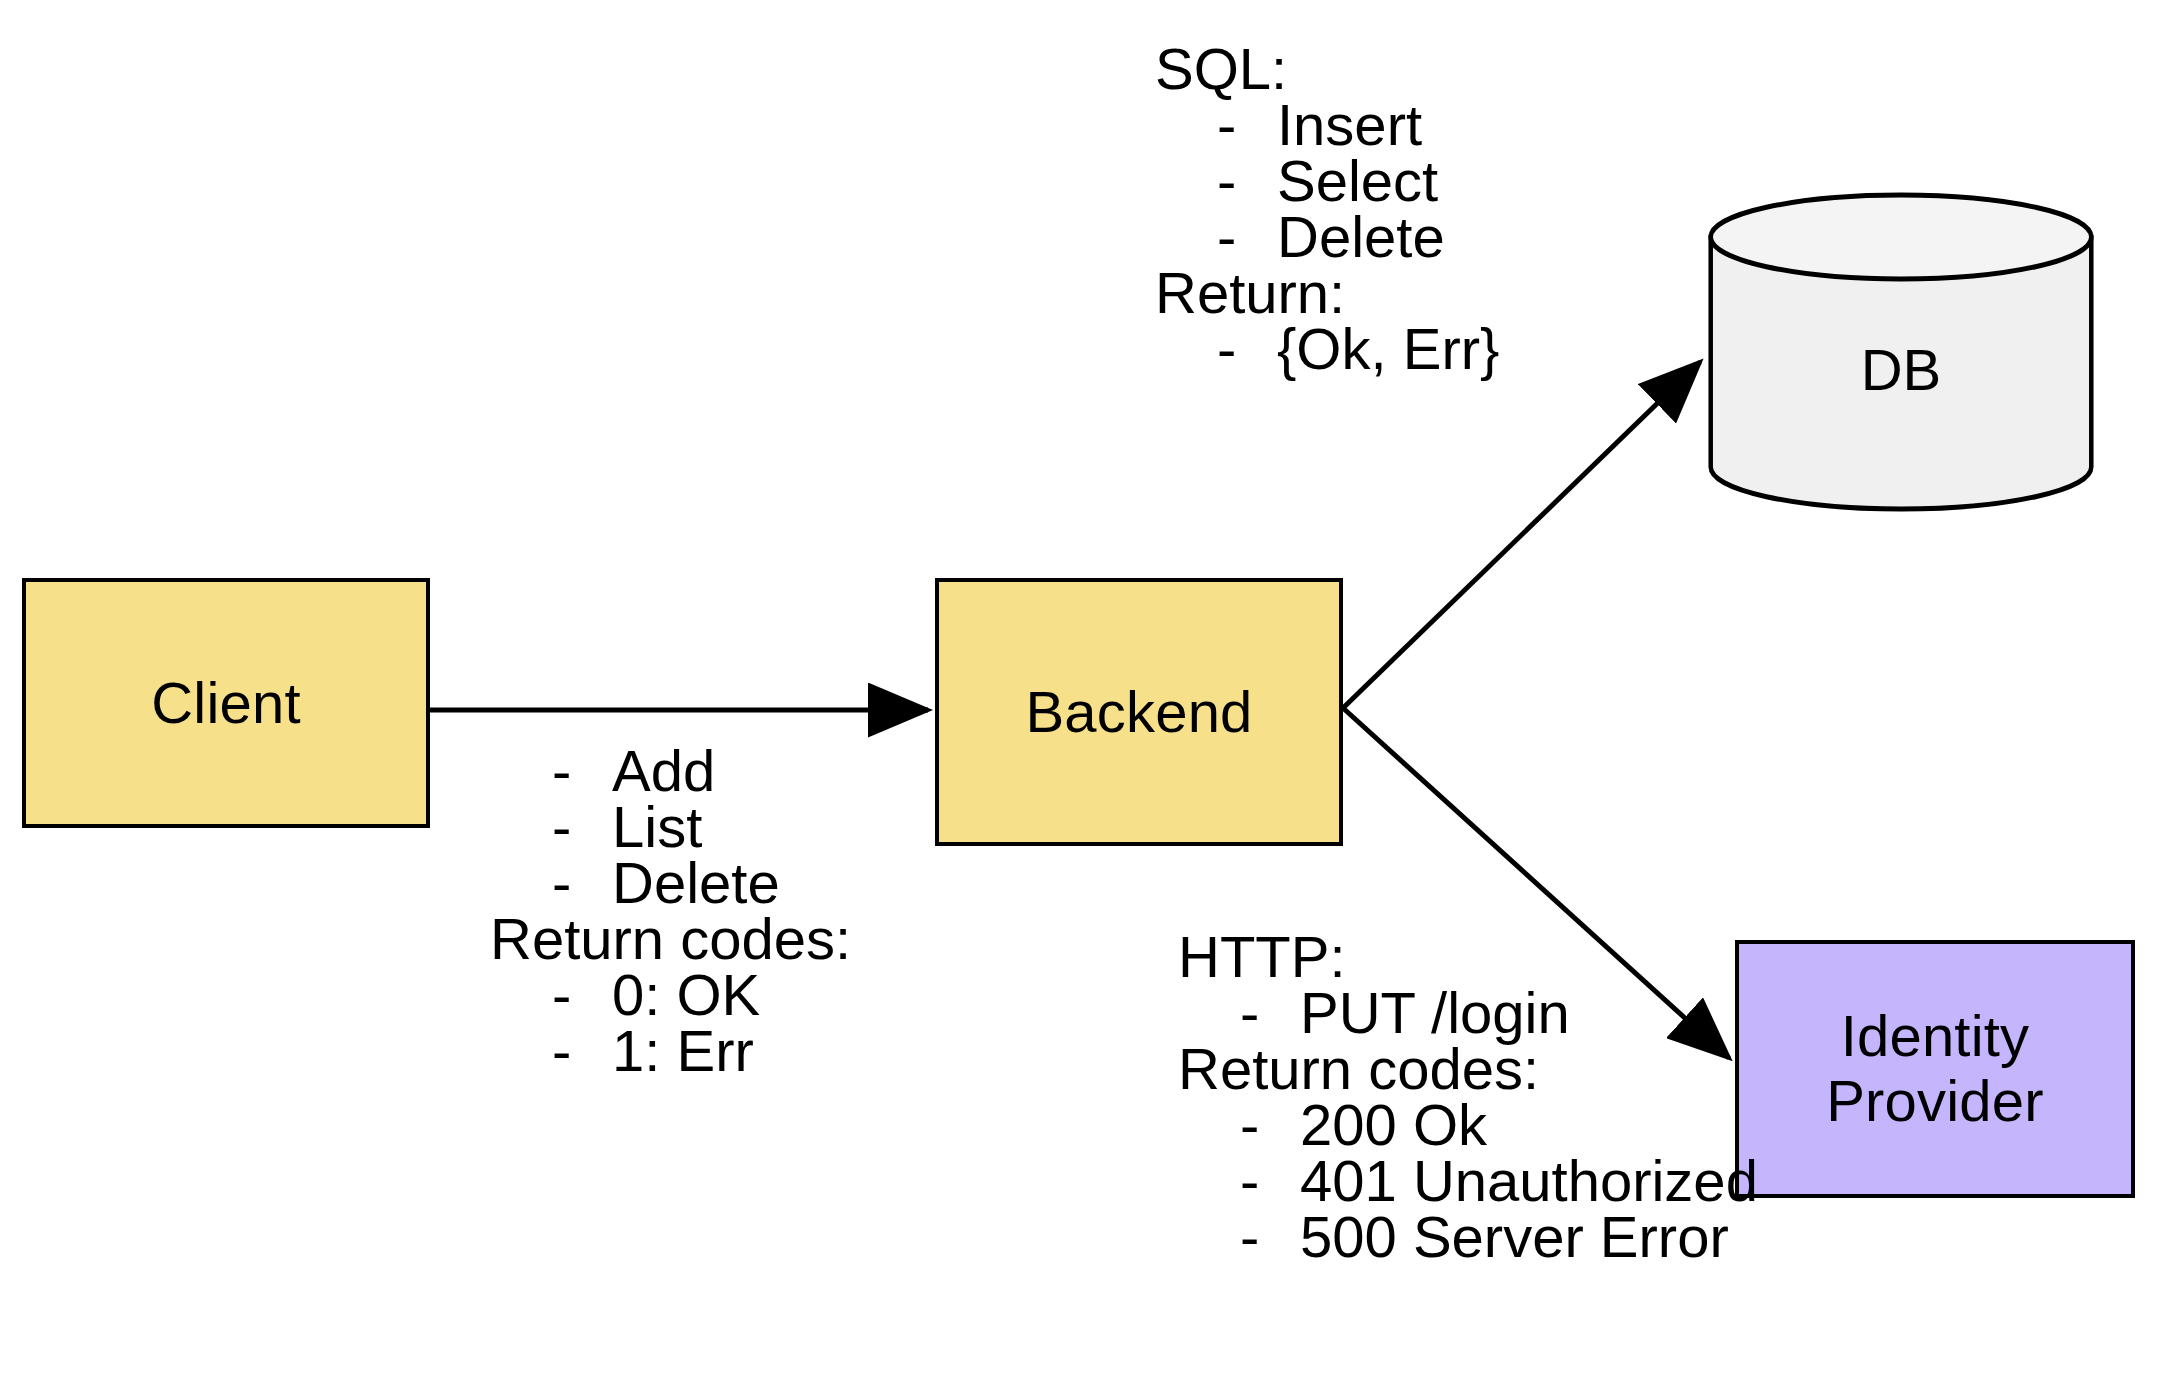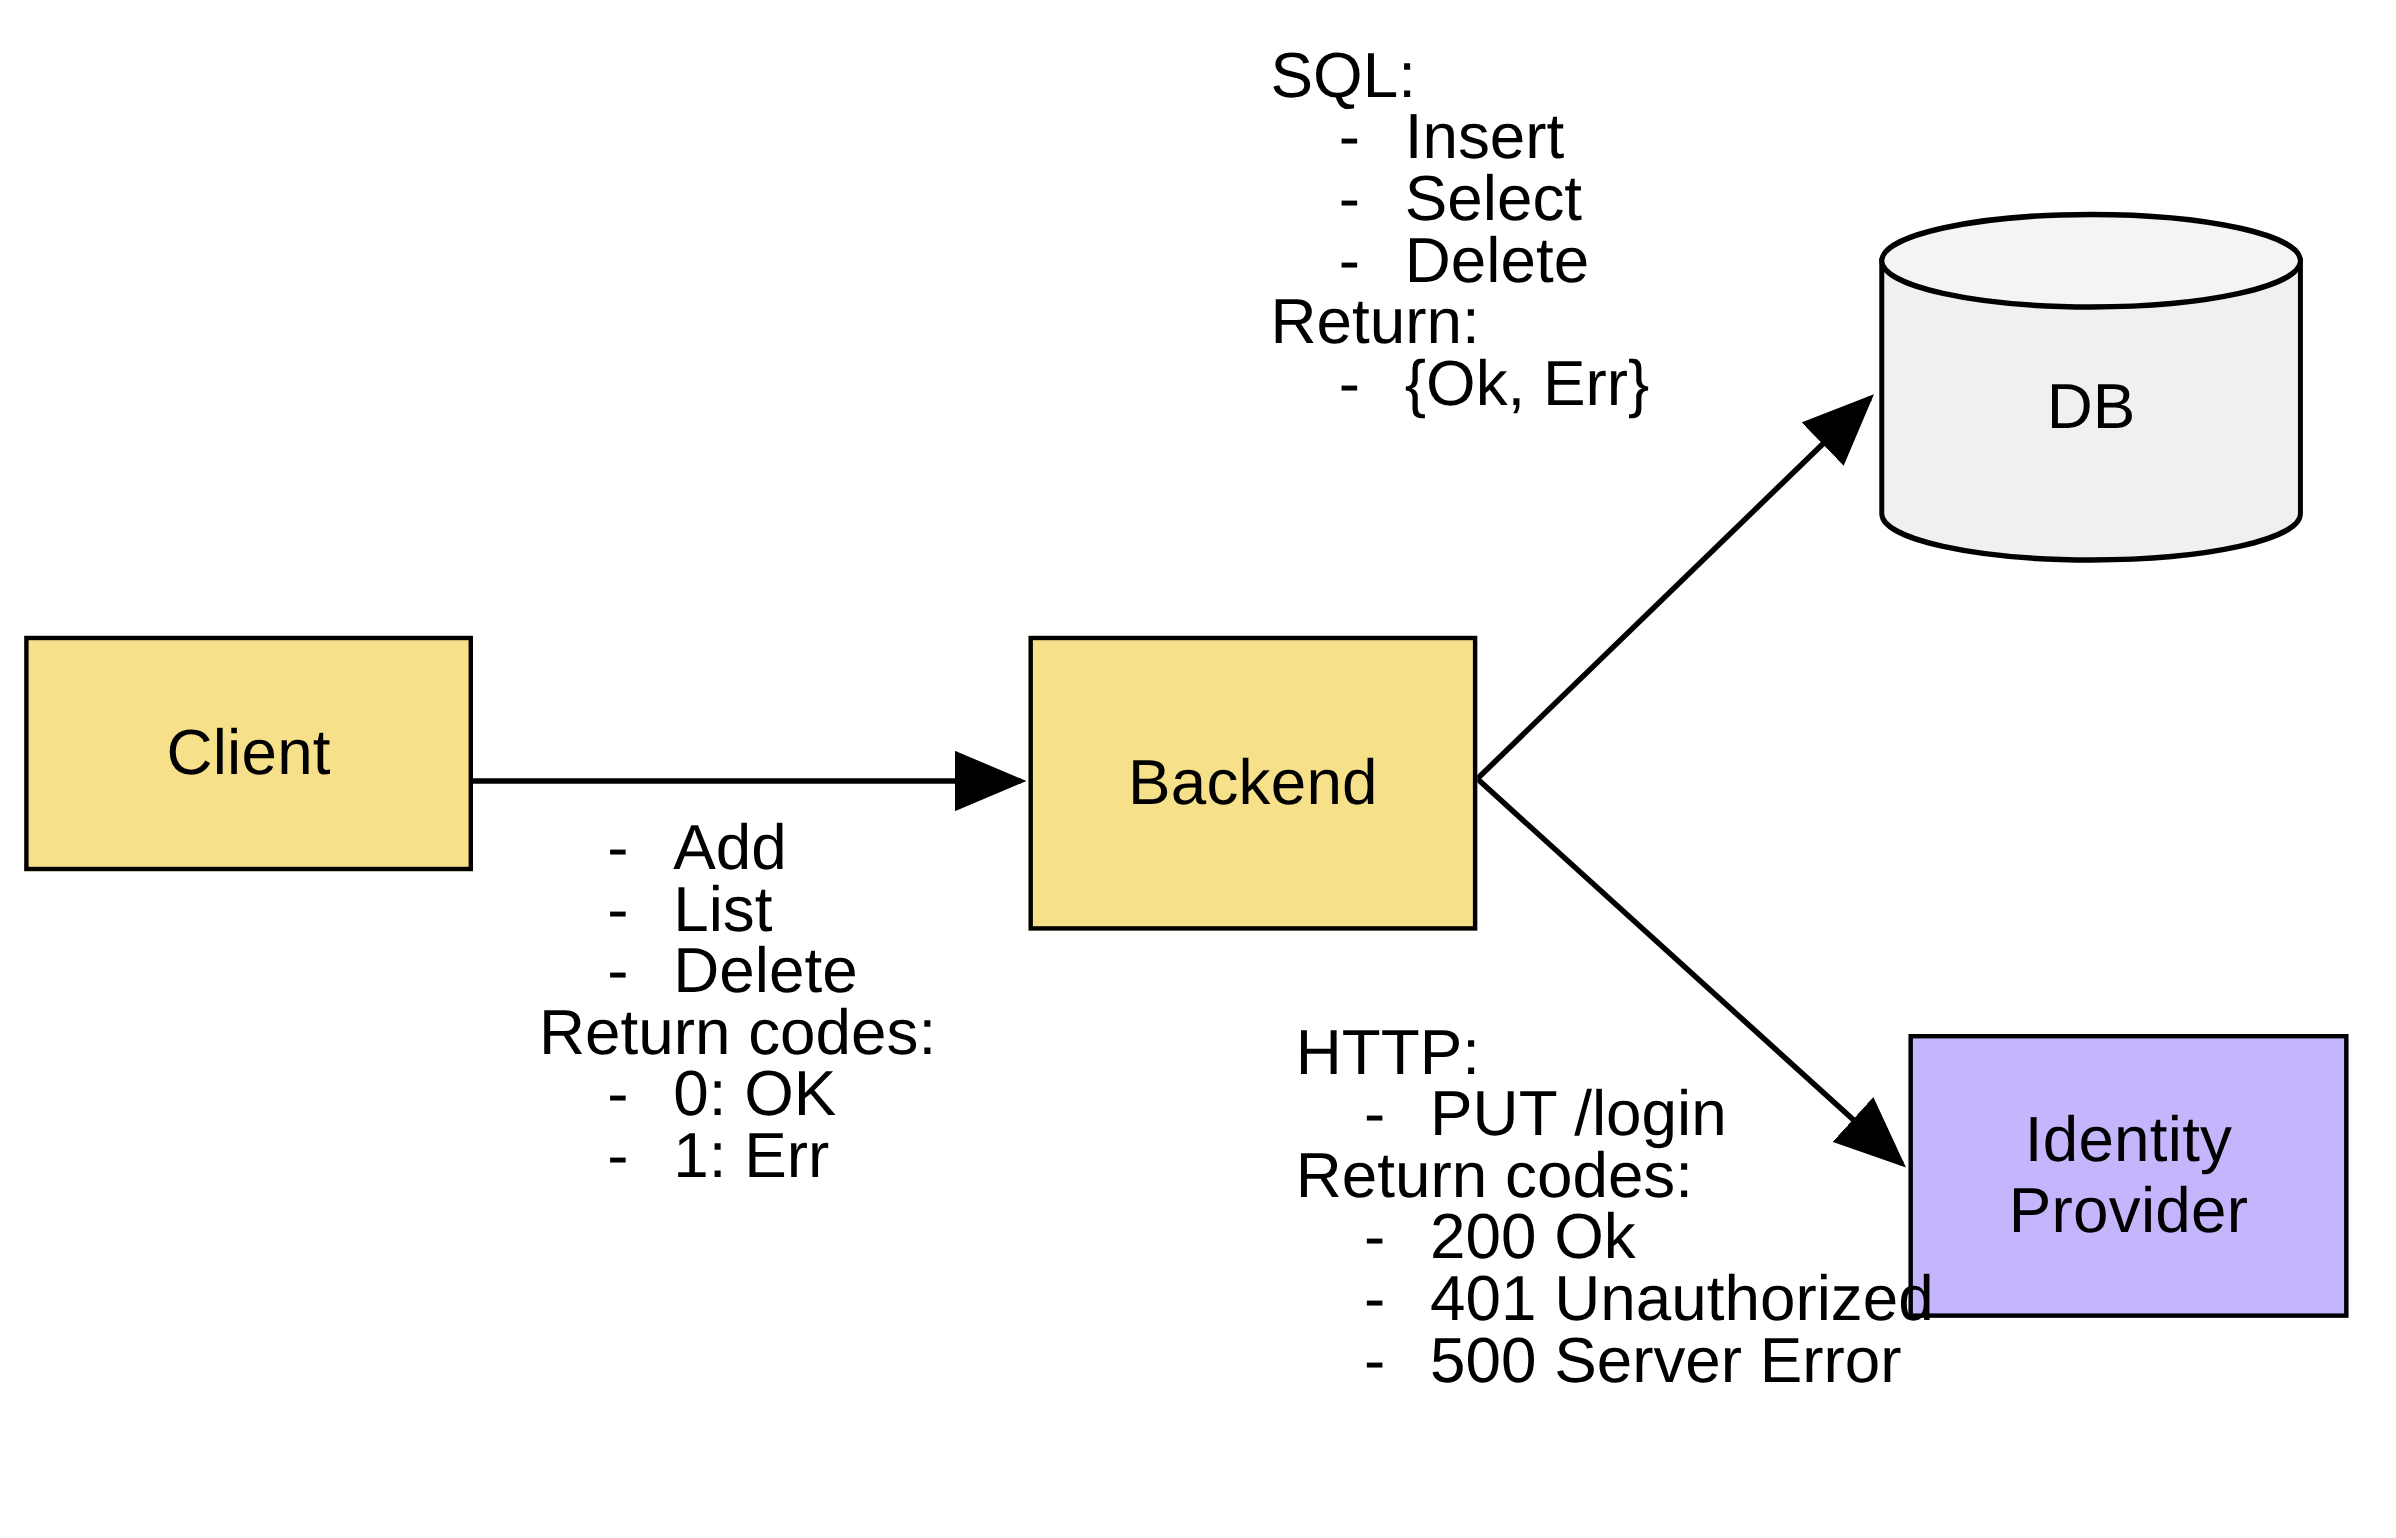--- a/index.html
+++ b/index.html
@@ -36,21 +36,21 @@
     align-items: center;
     justify-content: center;
     text-align: center;
     font-size: 58px;
     line-height: 1.12;
     letter-spacing: 0.2px;
   }
   .node.yellow { background: #f7e08a; }
   .node.gray   { background: #c4b5fd; }
 
-  #node-client  { left: 22px;  top: 578px; width: 408px; height: 214px; }
+  #node-client  { left: 22px;  top: 578px; width: 408px; height: 250px; }
   #node-backend { left: 935px; top: 578px; width: 408px; height: 268px; }
   #node-idp     { left: 1735px; top: 940px; width: 400px; height: 258px; }
 
   
   #node-db {
     position: absolute;
     left: 1708px;
     top: 192px;
     width: 386px;
     height: 320px;

